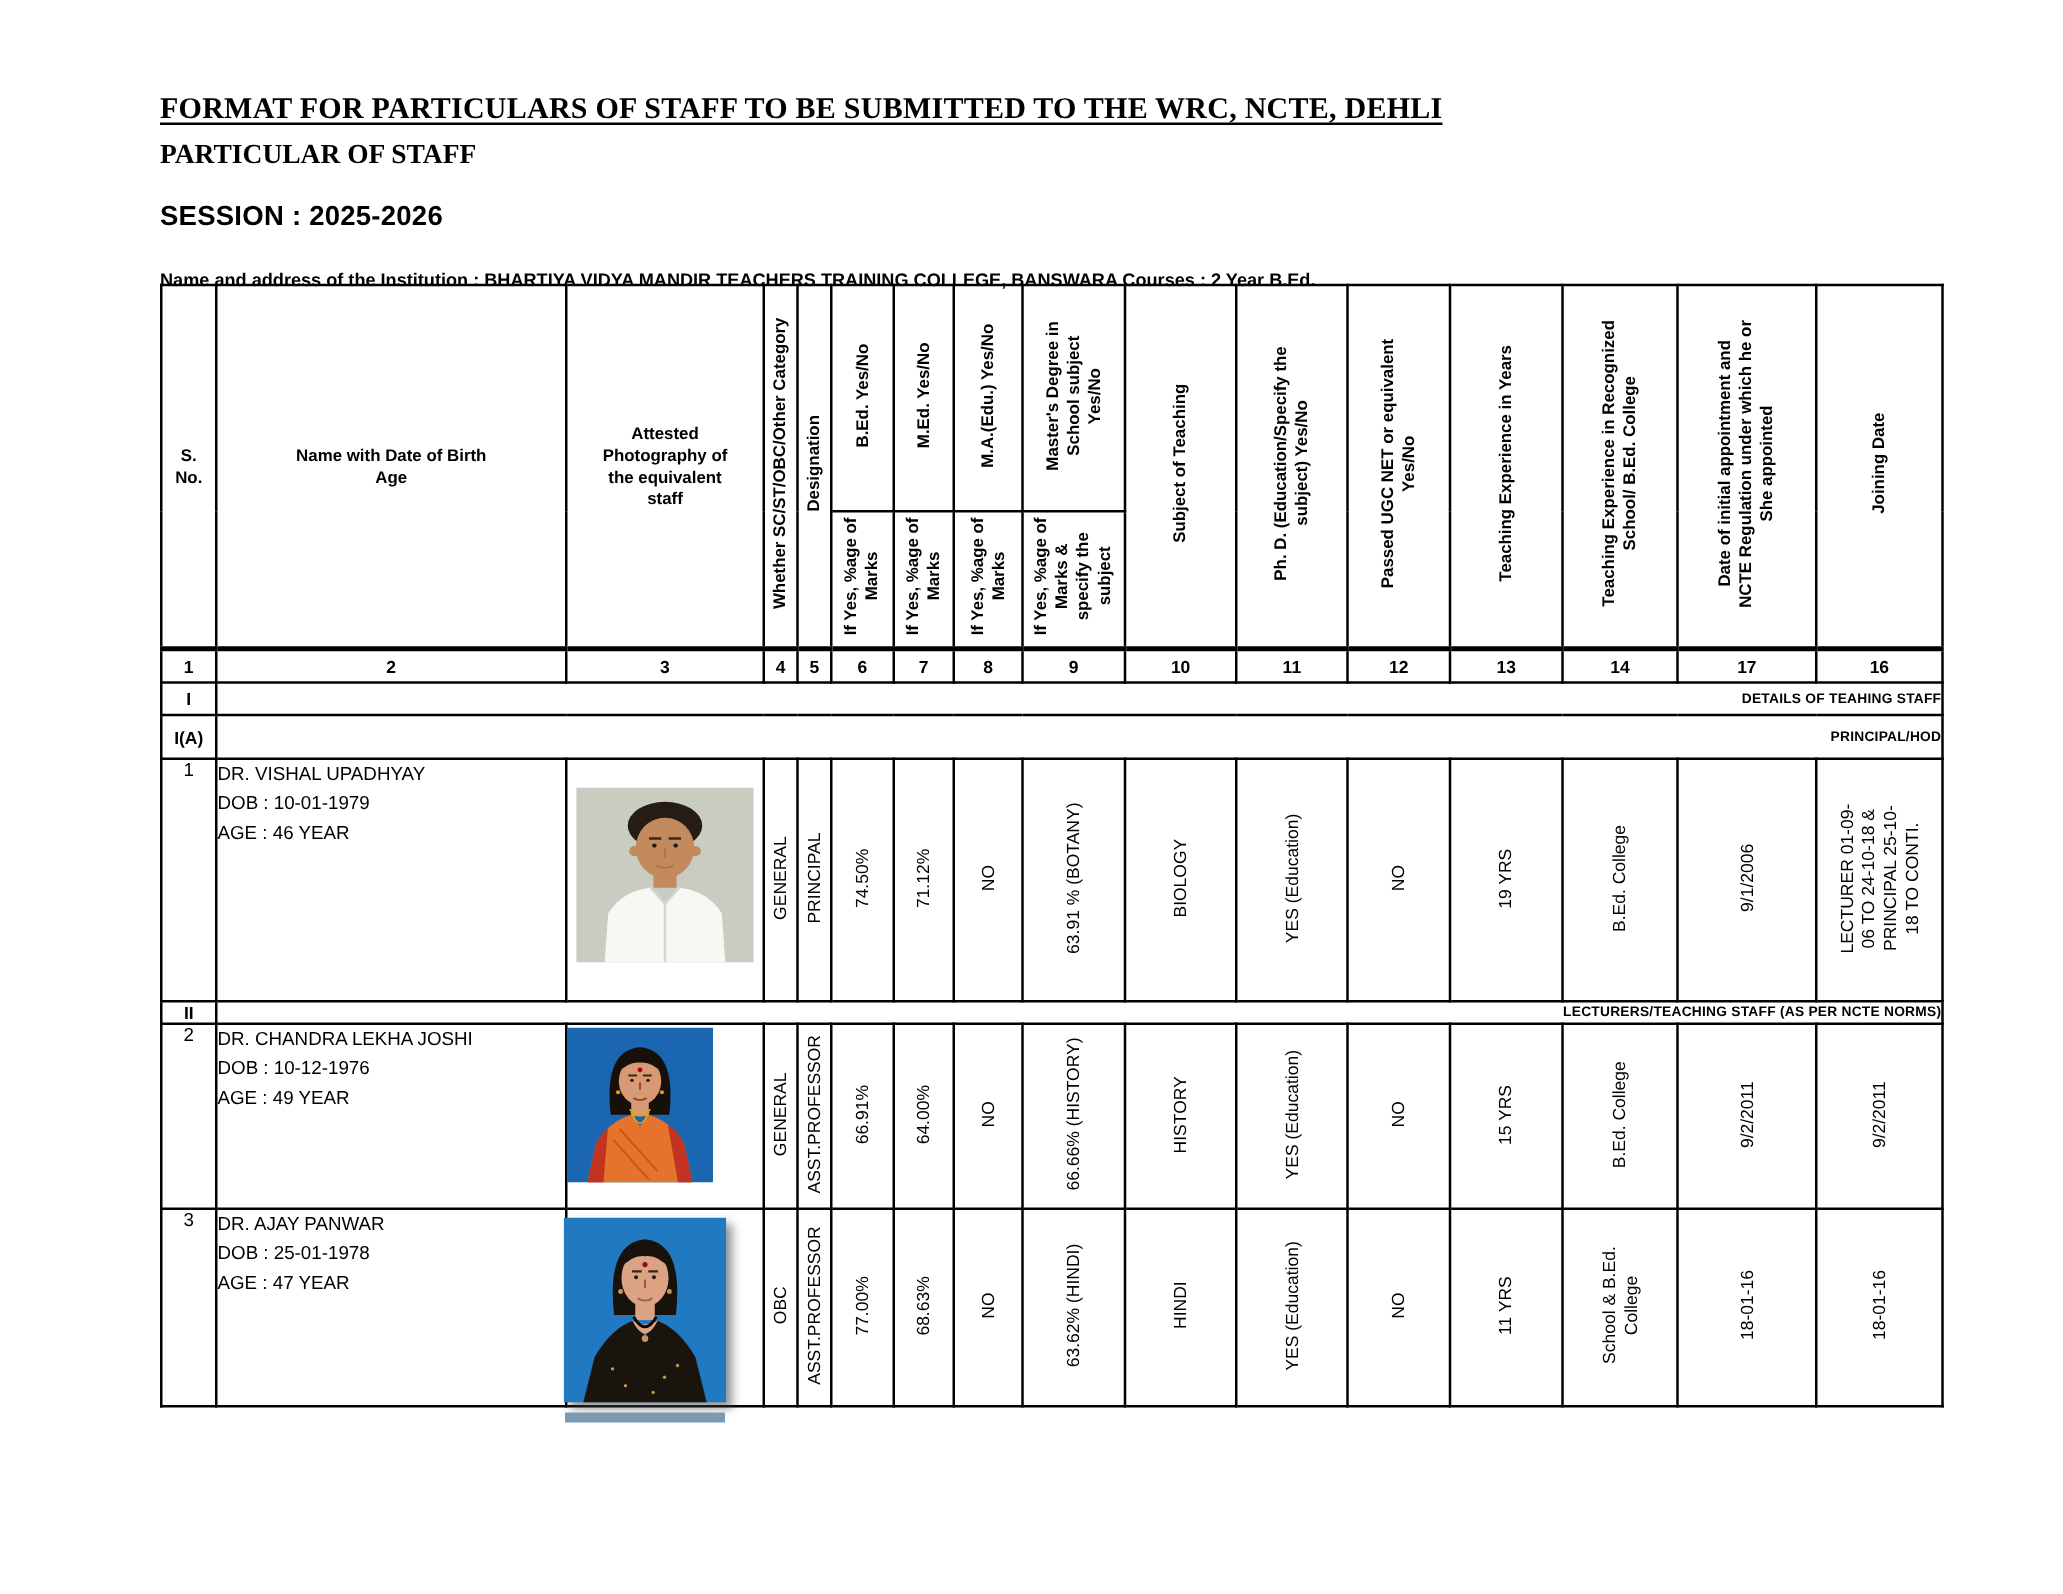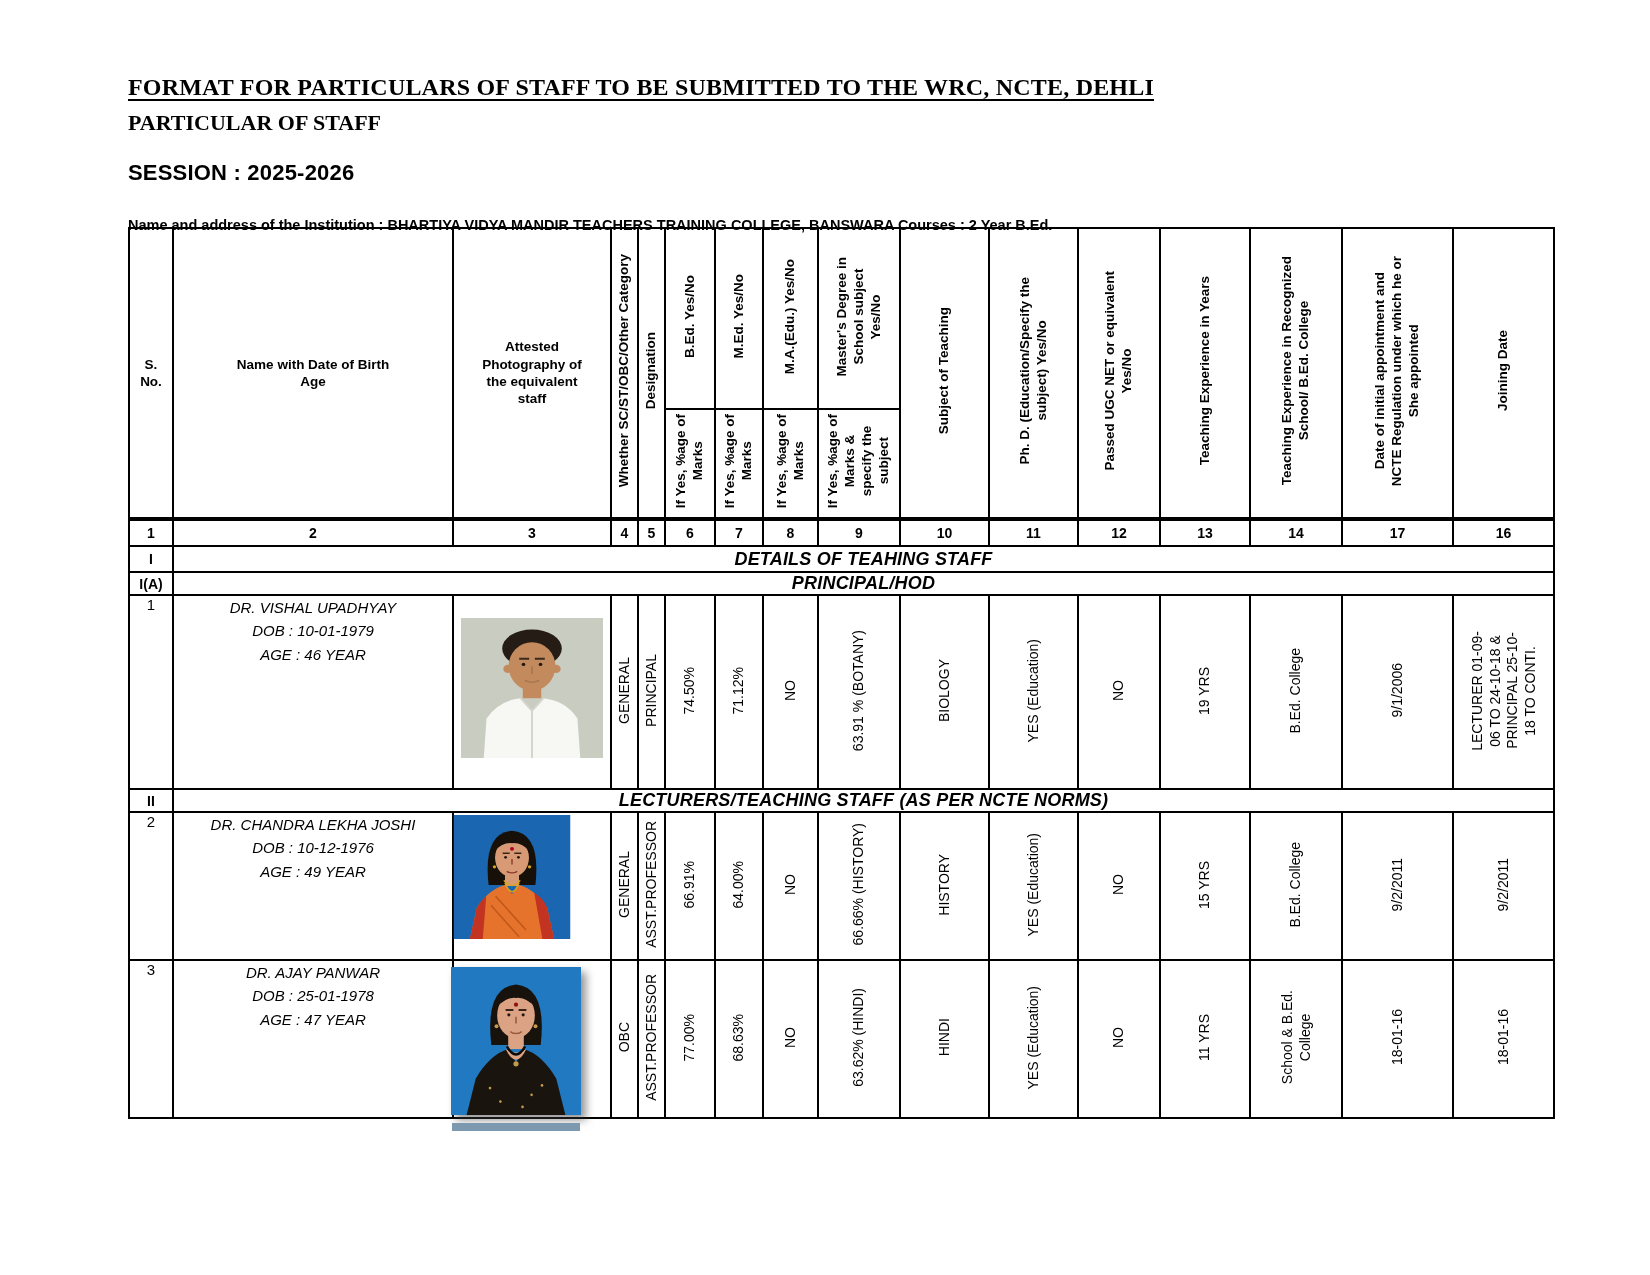--- a/index.html
+++ b/index.html
@@ -27,23 +27,23 @@
   .hc{
     font-weight:bold;font-size:13.5px;line-height:1.28;
     text-align:center;vertical-align:middle;white-space:pre-line;
   }
   .v{
     writing-mode:vertical-rl;transform:rotate(180deg);
     display:inline-block;white-space:pre-line;line-height:1.25;
   }
   .numcell{font-weight:bold;font-size:14px;text-align:center;vertical-align:middle;}
   .seclabel{font-weight:bold;font-size:14px;text-align:center;vertical-align:middle;}
-  .sectitle{font-weight:bold;font-size:18px;text-align:center;vertical-align:middle;letter-spacing:.2px;font-style:italic;}
+  .sectitle{font-weight:bold;font-size:11px;text-align:right;vertical-align:middle;letter-spacing:.2px;}
   .sno{font-size:15px;text-align:center;vertical-align:top;padding-top:3px;}
-  .namecell{font-size:15px;text-align:center;vertical-align:top;padding:2px 4px;line-height:1.55;font-style:italic;}
+  .namecell{font-size:15px;text-align:left;vertical-align:top;padding:2px 4px;line-height:1.55;}
   .dval{font-size:14px;text-align:center;vertical-align:middle;}
   .photocell{position:relative;vertical-align:top;}
   .photo{position:absolute;left:50%;transform:translateX(-50%);}
   .photo svg{display:block;width:100%;height:100%;}
   .photo.shadowed svg{filter:drop-shadow(5px 5px 4px rgba(60,60,60,0.55));}
   .next-photo-strip{
     position:absolute;left:50%;transform:translateX(-50%);margin-left:-16px;
     top:162px;width:128px;height:8px;background:#7d99b0;
   }
 </style>
@@ -137,21 +137,21 @@
     <td class="numcell">13</td>
     <td class="numcell">14</td>
     <td class="numcell">17</td>
     <td class="numcell">16</td>
   </tr>
 
   <tr style="height:26px">
     <td class="seclabel">I</td>
     <td colspan="15" class="sectitle">DETAILS OF TEAHING STAFF</td>
   </tr>
-  <tr style="height:23px">
+  <tr style="height:35px">
     <td class="seclabel">I(A)</td>
     <td colspan="15" class="sectitle">PRINCIPAL/HOD</td>
   </tr>
 
   <tr style="height:194px">
     <td class="sno">1</td>
     <td class="namecell">
       <div>DR. VISHAL UPADHYAY</div>
       <div>DOB : 10-01-1979</div>
       <div>AGE : 46 YEAR</div>

